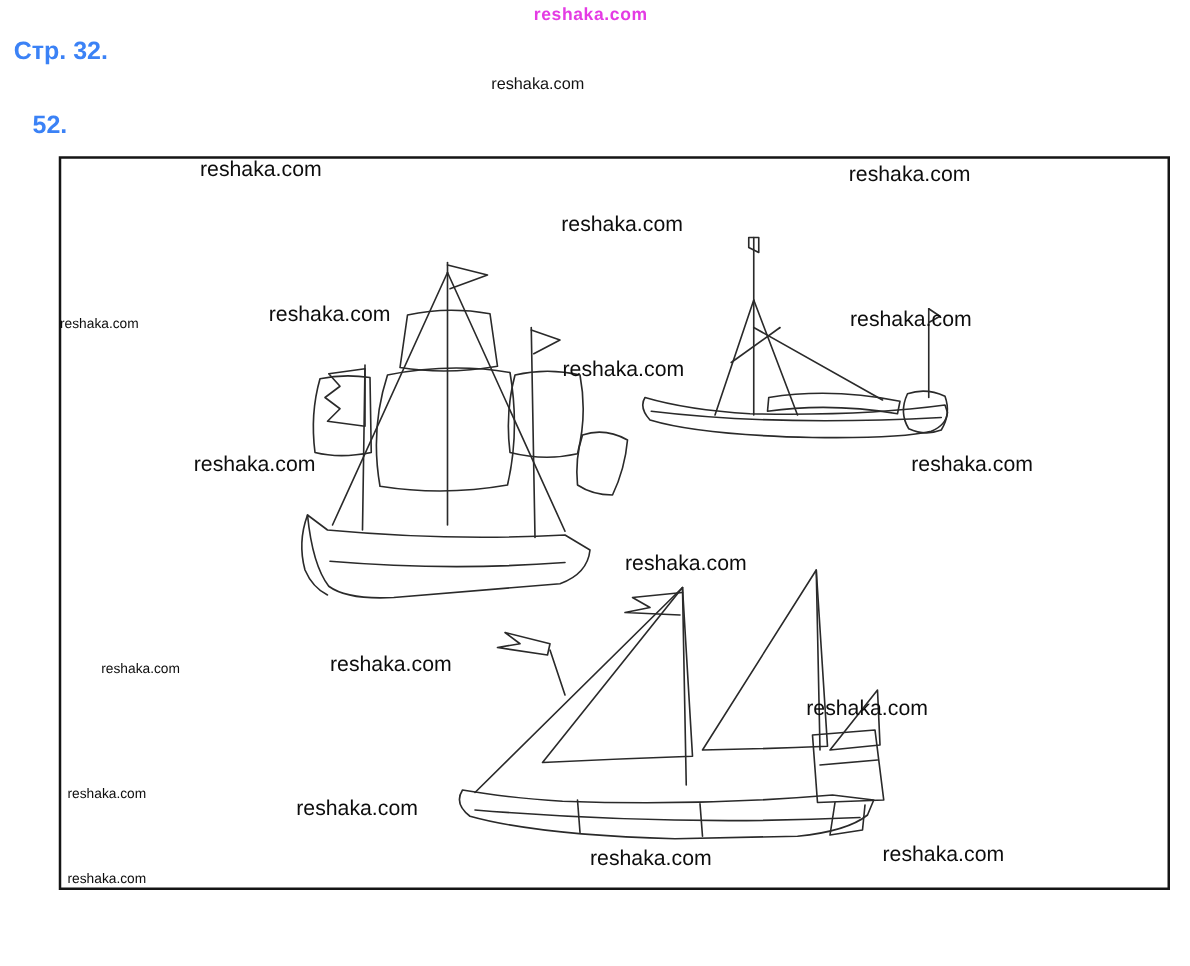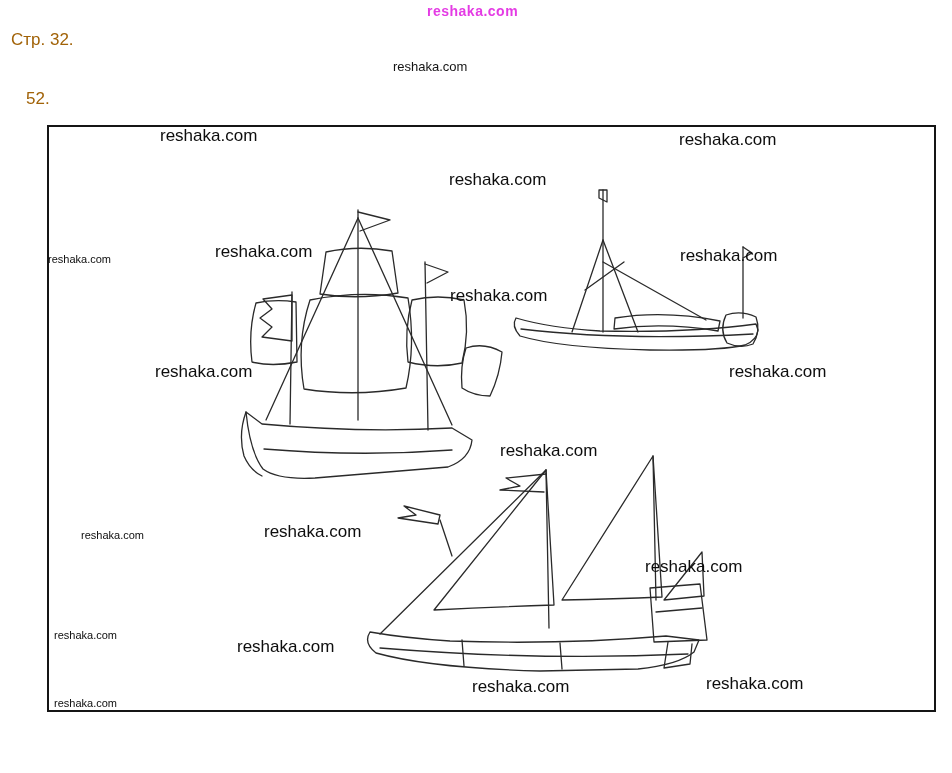--- a/index.html
+++ b/index.html
@@ -18,23 +18,23 @@
   }
   .abs { position: absolute; white-space: nowrap; }
 
   .wm-top {
     color: #e43be4;
     font-size: 14px;
     font-weight: bold;
     letter-spacing: 0.5px;
   }
   .heading {
-    color: #a16207;
-    font-size: 17px;
-    font-weight: normal;
+    color: #3b82f6;
+    font-size: 20px;
+    font-weight: bold;
   }
   .wm-center {
     color: #141414;
     font-size: 13px;
   }
   .wm-lg {
     color: #0d0d0d;
     font-size: 17px;
   }
   .wm-sm {

